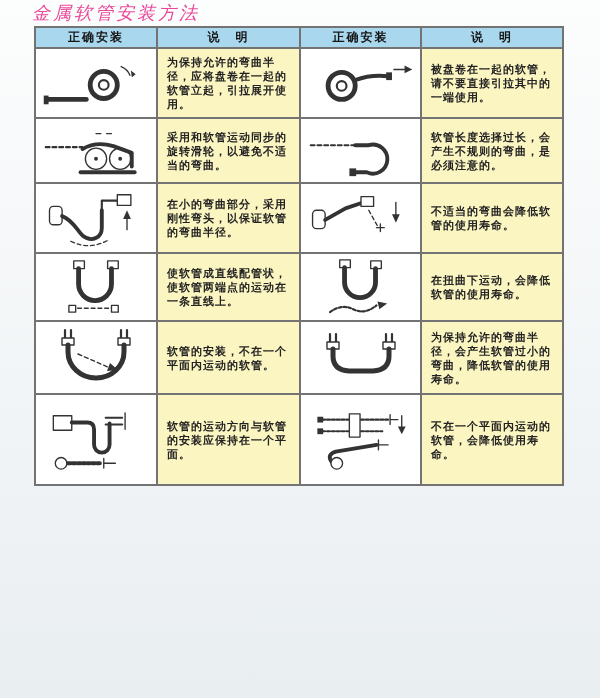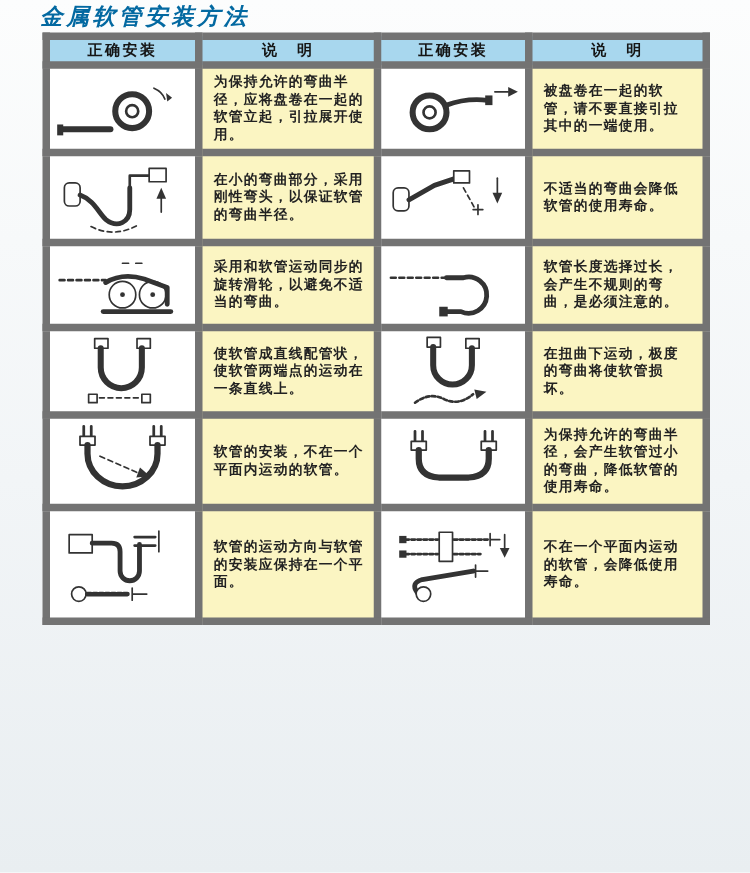--- a/index.html
+++ b/index.html
@@ -6,32 +6,32 @@
   html,body { width:600px; height:698px; }
   body {
     position:relative;
     font-family:"Liberation Sans", sans-serif;
     background:linear-gradient(180deg,#fcfdfd 0%, #f2f5f7 55%, #e9eef1 100%);
     overflow:hidden;
   }
   .page-title {
     position:absolute; left:32px; top:1px;
     font-family:"DejaVu Serif", serif;
-    font-style:italic; font-weight:bold;
-    font-size:18px; letter-spacing:3px; color:#0369a1;
+    font-style:italic; font-weight:normal;
+    font-size:18px; letter-spacing:3px; color:#ec4899;
   }
   table.chart {
     position:absolute; left:34px; top:26px;
     border-collapse:collapse;
     border:2px solid #1f1f1f;
     table-layout:fixed;
     width:528px;
     background:#fff;
   }
-  td, th { border:6px solid #737373; vertical-align:middle; }
+  td, th { border:2px solid #737373; vertical-align:middle; }
   th {
     background:#a8d7ee; height:21px;
     font-size:12px; font-weight:bold; color:#151515;
     letter-spacing:2px; text-align:center;
   }
   td.img { background:#ffffff; text-align:center; padding:2px; }
   td.desc {
     background:#fbf5c2;
     font-size:11px; font-weight:bold; color:#222;
     letter-spacing:1px; line-height:14px;
@@ -85,47 +85,20 @@
         <path class="w4" d="M50 28 Q66 22 84 24"></path>
             <rect class="f" x="82" y="20" width="6" height="8"></rect>
         <path class="w1" d="M90 17 h11"></path>
             <path class="f" d="M101 13 l8 4 -8 4 z"></path>
       </svg>
     </td>
     <td class="desc">被盘卷在一起的软管，请不要直接引拉其中的一端使用。</td>
   </tr>
 
 
-  <tr style="height:70px">
-    <td class="img">
-      <svg width="112" height="62" viewBox="0 0 112 64" aria-label="rigid-elbow-at-small-bend">
-        <rect class="w1 wf" x="8" y="20" width="13" height="19" rx="4"></rect>
-        <path class="w4" d="M21 30 C32 34 36 44 42 50 C52 58 62 52 62 42 V24"></path>
-        <path class="w2" d="M62 24 V14 H80"></path>
-            <rect class="w1 wf" x="78" y="8" width="14" height="11"></rect>
-        <path class="w1" d="M88 44 V32"></path>
-            <path class="f" d="M84 33 l4 -9 4 9 z"></path>
-        <path class="w1 dash" d="M30 56 Q50 66 70 54"></path>
-      </svg>
-    </td>
-    <td class="desc">在小的弯曲部分，采用刚性弯头，以保证软管的弯曲半径。</td>
-    <td class="img">
-      <svg width="112" height="62" viewBox="0 0 112 64" aria-label="improper-sharp-bend">
-        <rect class="w1 wf" x="6" y="24" width="13" height="19" rx="4"></rect>
-        <path class="w4" d="M19 34 L40 22 L58 16"></path>
-        <rect class="w1 wf" x="56" y="10" width="13" height="10"></rect>
-        <path class="w1 dash" d="M64 24 L74 42"></path>
-            <path class="w1" d="M72 42 h8 m-4 -4 v8"></path>
-        <path class="w1" d="M92 16 v13"></path>
-            <path class="f" d="M88 28 l4 9 4 -9 z"></path>
-      </svg>
-    </td>
-    <td class="desc">不适当的弯曲会降低软管的使用寿命。</td>
-  </tr>
-
   <tr style="height:65px">
     <td class="img">
       <svg width="112" height="58" viewBox="0 0 112 60" aria-label="synchronized-rotating-pulleys">
         <path class="w2 dash" d="M4 26 H42"></path>
             <path class="w1" d="M56 12 h5 m6 0 h5"></path>
         <circle class="w1" cx="56" cy="38" r="11"></circle>
             <circle class="f" cx="56" cy="38" r="2"></circle>
         <circle class="w1" cx="81" cy="38" r="11"></circle>
             <circle class="f" cx="81" cy="38" r="2"></circle>
         <path class="w4" d="M42 28 C52 22 64 22 74 25 L93 32 V46"></path>
@@ -136,20 +109,47 @@
     <td class="img">
       <svg width="112" height="58" viewBox="0 0 112 60" aria-label="overlong-hose-irregular-loop">
         <path class="w2 dash" d="M4 24 H50"></path>
         <path class="w4" d="M50 24 H64 A15 15 0 1 1 62 52 H50"></path>
         <rect class="f" x="44" y="48" width="7" height="8"></rect>
       </svg>
     </td>
     <td class="desc">软管长度选择过长，会产生不规则的弯曲，是必须注意的。</td>
   </tr>
 
+  <tr style="height:70px">
+    <td class="img">
+      <svg width="112" height="62" viewBox="0 0 112 64" aria-label="rigid-elbow-at-small-bend">
+        <rect class="w1 wf" x="8" y="20" width="13" height="19" rx="4"></rect>
+        <path class="w4" d="M21 30 C32 34 36 44 42 50 C52 58 62 52 62 42 V24"></path>
+        <path class="w2" d="M62 24 V14 H80"></path>
+            <rect class="w1 wf" x="78" y="8" width="14" height="11"></rect>
+        <path class="w1" d="M88 44 V32"></path>
+            <path class="f" d="M84 33 l4 -9 4 9 z"></path>
+        <path class="w1 dash" d="M30 56 Q50 66 70 54"></path>
+      </svg>
+    </td>
+    <td class="desc">在小的弯曲部分，采用刚性弯头，以保证软管的弯曲半径。</td>
+    <td class="img">
+      <svg width="112" height="62" viewBox="0 0 112 64" aria-label="improper-sharp-bend">
+        <rect class="w1 wf" x="6" y="24" width="13" height="19" rx="4"></rect>
+        <path class="w4" d="M19 34 L40 22 L58 16"></path>
+        <rect class="w1 wf" x="56" y="10" width="13" height="10"></rect>
+        <path class="w1 dash" d="M64 24 L74 42"></path>
+            <path class="w1" d="M72 42 h8 m-4 -4 v8"></path>
+        <path class="w1" d="M92 16 v13"></path>
+            <path class="f" d="M88 28 l4 9 4 -9 z"></path>
+      </svg>
+    </td>
+    <td class="desc">不适当的弯曲会降低软管的使用寿命。</td>
+  </tr>
+
 
   <tr style="height:68px">
     <td class="img">
       <svg width="112" height="60" viewBox="0 0 112 62" aria-label="u-hose-end-motion-in-straight-line">
         <rect class="w1 wf" x="33" y="4" width="11" height="8"></rect>
             <rect class="w1 wf" x="68" y="4" width="11" height="8"></rect>
         <path class="w5" d="M38 12 V28 A17 17 0 0 0 72 28 V12"></path>
         <rect class="w1" x="28" y="50" width="7" height="7"></rect>
         <path class="w1 dash" d="M37 53 H70"></path>
         <rect class="w1" x="72" y="50" width="7" height="7"></rect>
@@ -158,21 +158,21 @@
     <td class="desc">使软管成直线配管状，使软管两端点的运动在一条直线上。</td>
     <td class="img">
       <svg width="112" height="60" viewBox="0 0 112 62" aria-label="u-hose-moving-under-twist">
         <rect class="w1 wf" x="34" y="3" width="11" height="8"></rect>
             <rect class="w1 wf" x="66" y="4" width="11" height="8"></rect>
         <path class="w5" d="M39 11 V26 A16 16 0 0 0 71 26 V12"></path>
         <path class="w2 dash2" d="M24 57 Q36 48 48 54 T72 50"></path>
         <path class="f" d="M73 46 l10 2 -8 6 z"></path>
       </svg>
     </td>
-    <td class="desc">在扭曲下运动，极度的弯曲将使软管损坏。</td>
+    <td class="desc">在扭曲下运动，会降低软管的使用寿命。</td>
   </tr>
 
 
   <tr style="height:73px">
     <td class="img">
       <svg width="112" height="64" viewBox="0 0 112 64" aria-label="u-hose-with-minimum-bend-radius">
         <path class="w2" d="M25 4 v8 M31 4 v8"></path>
             <rect class="w1 wf" x="22" y="12" width="12" height="7"></rect>
         <path class="w2" d="M81 4 v8 M87 4 v8"></path>
             <rect class="w1 wf" x="78" y="12" width="12" height="7"></rect>

